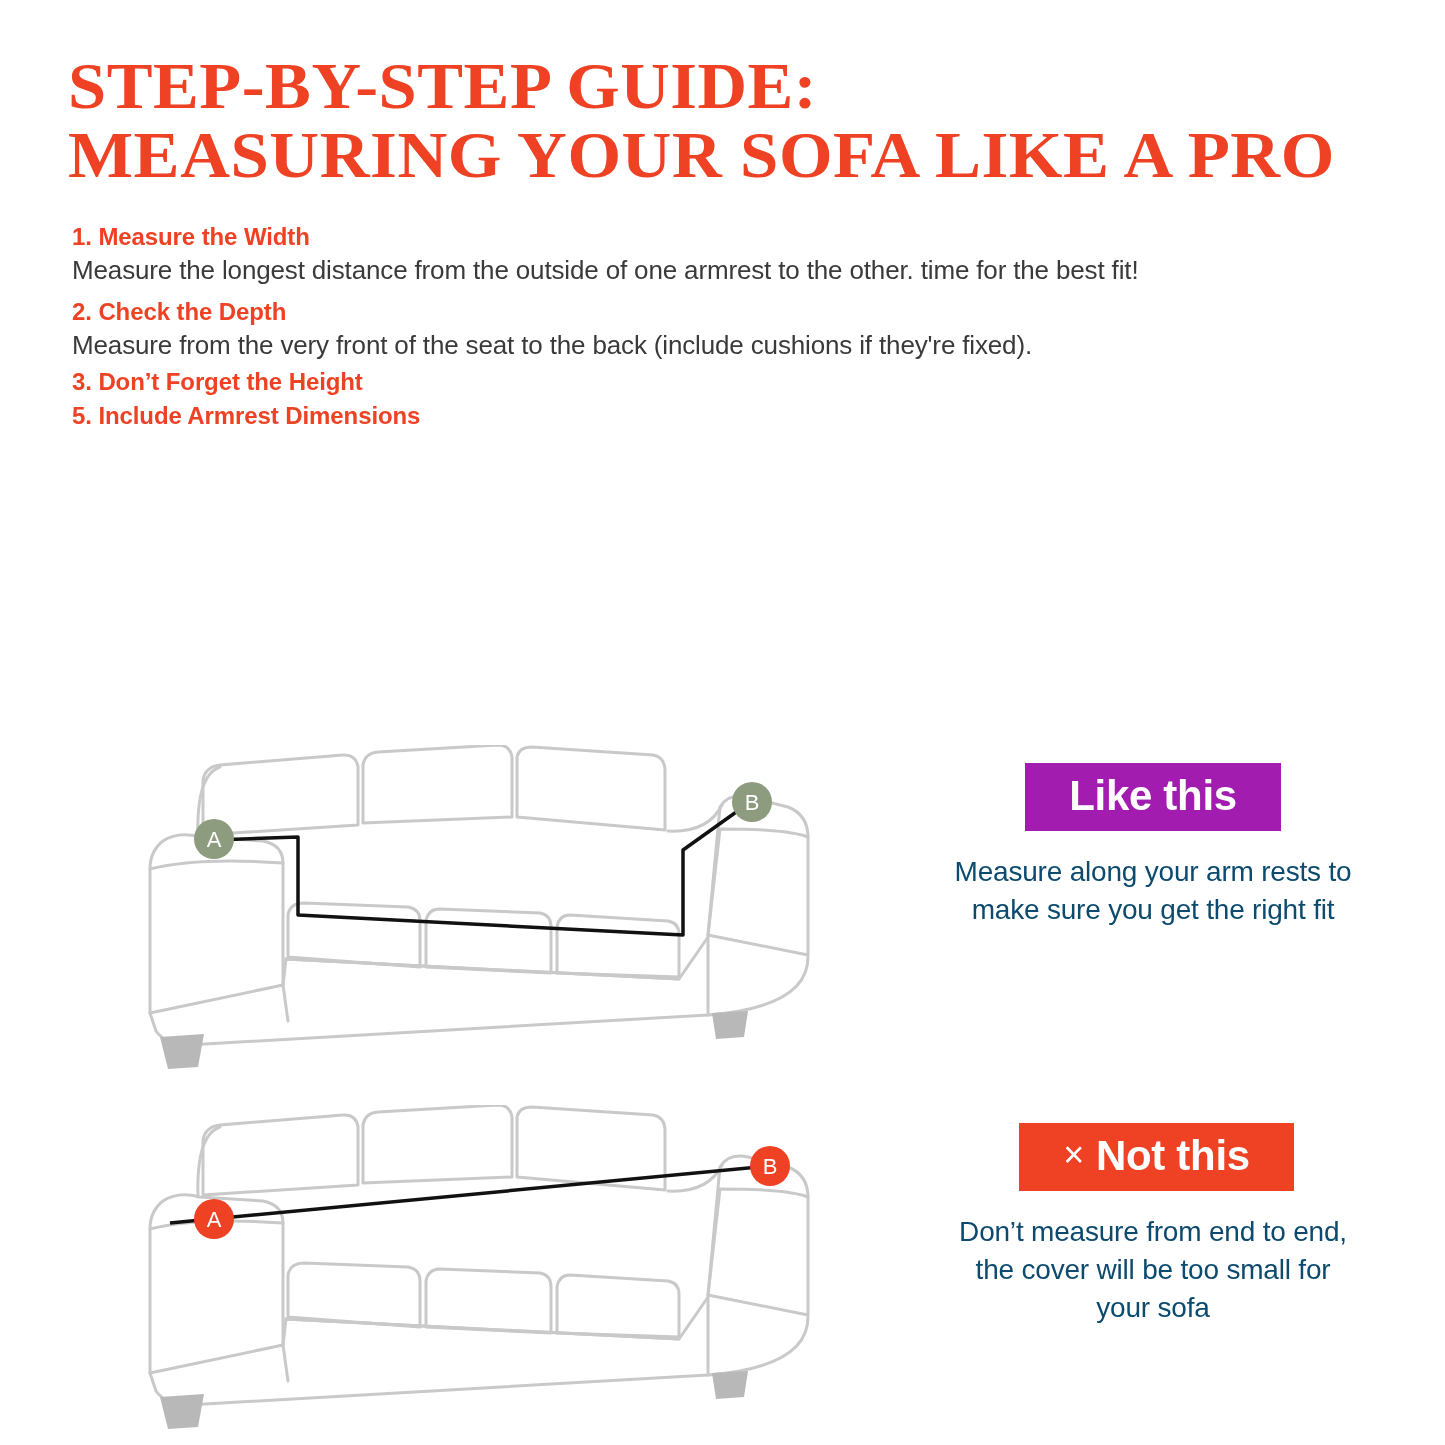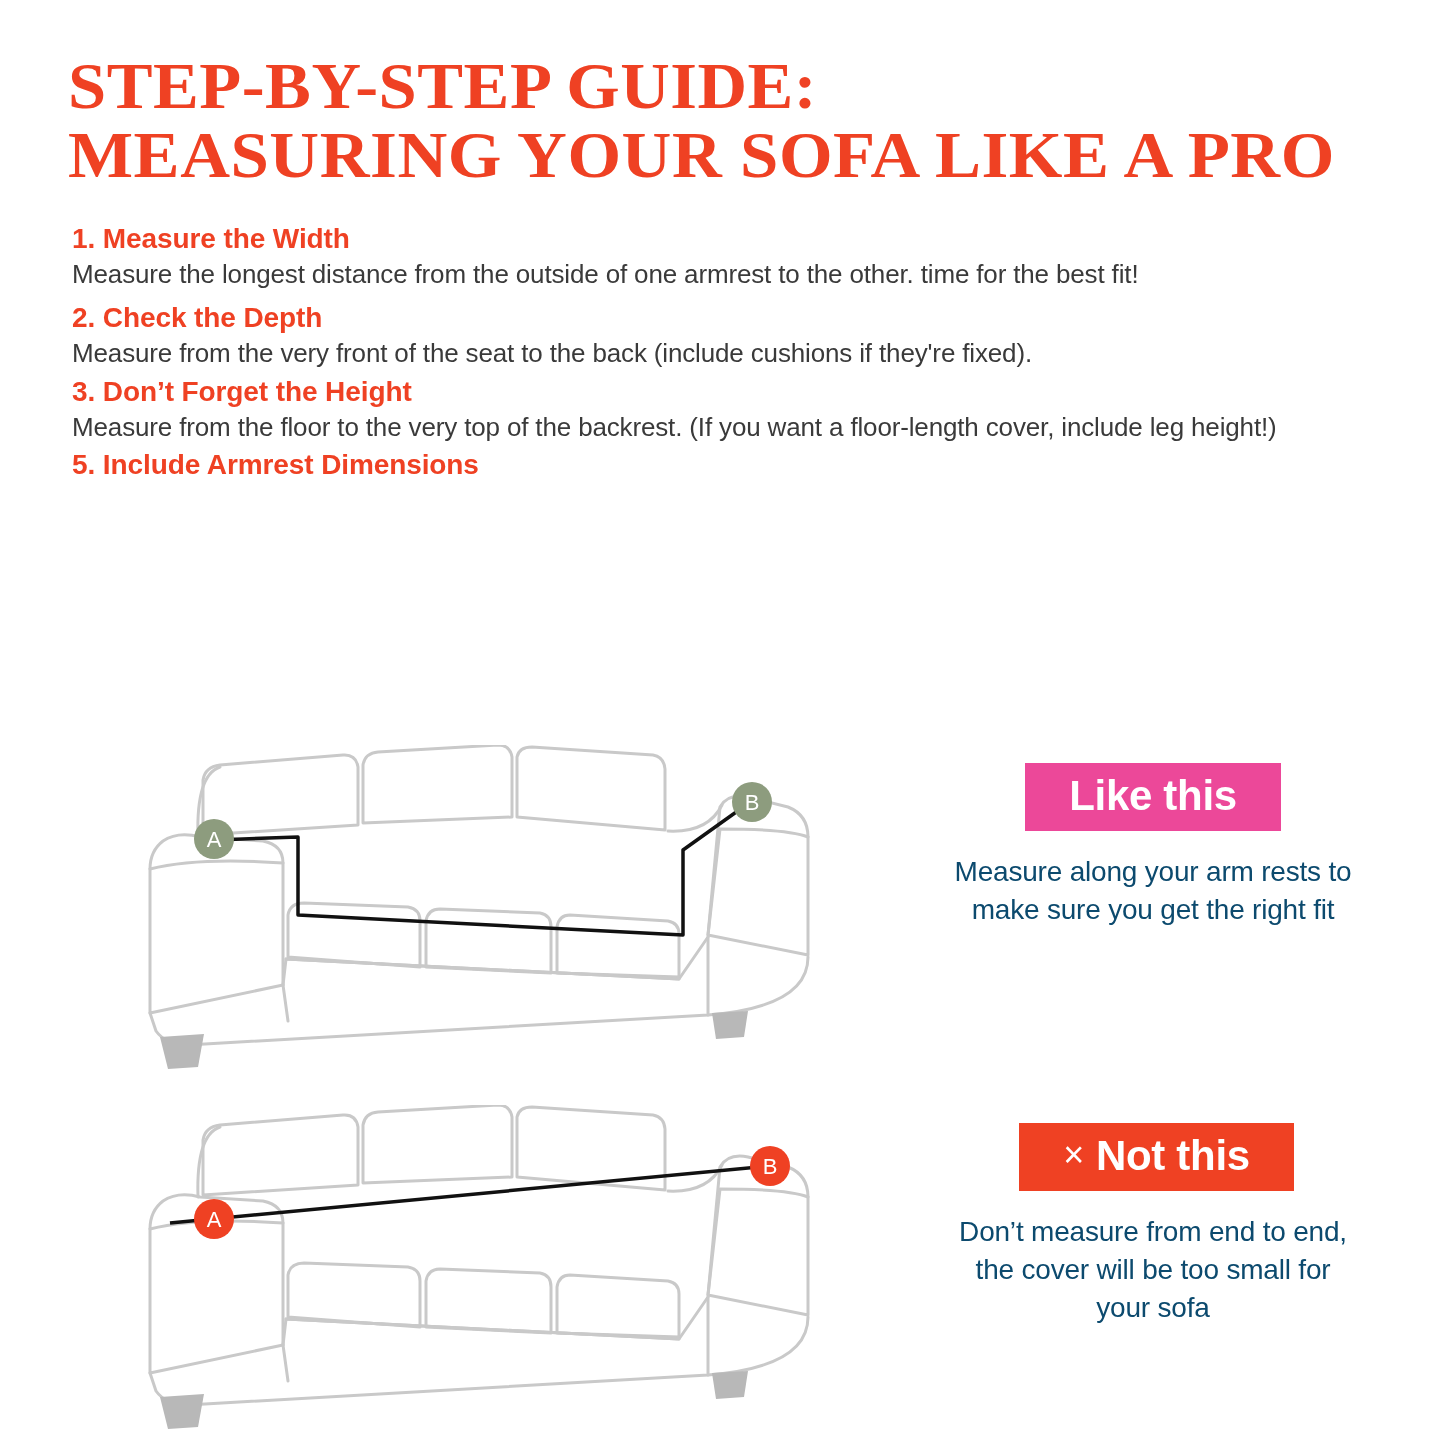--- a/index.html
+++ b/index.html
@@ -47,21 +47,21 @@
   }
   
   .steps {
     margin-top: 34px;
   }
   .step {
     margin-bottom: 7px;
   }
   .step-title {
     color: #ef4123;
-    font-size: 28px;
+    font-size: 24px;
     font-weight: 700;
     margin: 0 0 3px 4px;
     letter-spacing: -0.1px;
   }
   .step-desc {
     color: #3a3a3a;
     font-size: 26px;
     margin: 0 0 0 4px;
     letter-spacing: -0.15px;
     line-height: 1.25;
@@ -98,21 +98,21 @@
   }
   .callout-badge {
     display: inline-block;
     padding: 12px 44px 14px 44px;
     font-size: 42px;
     font-weight: 700;
     color: #ffffff;
     letter-spacing: -0.3px;
     line-height: 1;
   }
-  .badge-good { background: #ec4899; }
+  .badge-good { background: #a21caf; }
   .badge-bad { background: #ef4123; margin-left: 7px; }
   .badge-x {
     font-weight: 400;
     font-size: 36px;
     margin-right: 12px;
     position: relative;
     top: -3px;
   }
   .callout-text {
     margin-top: 22px;
@@ -137,21 +137,20 @@
     <div class="step">
       <div class="step-title">1. Measure the Width</div>
       <div class="step-desc">Measure the longest distance from the outside of one armrest to the other. time for the best fit!</div>
     </div>
     <div class="step">
       <div class="step-title">2. Check the Depth</div>
       <div class="step-desc">Measure from the very front of the seat to the back (include cushions if they're fixed).</div>
     </div>
     <div class="step">
       <div class="step-title">3.  Don’t Forget the Height</div>
-      <div class="step-desc">Measure from the floor to the very top of the backrest. (If you want a floor-length cover, include leg height!)</div>
     </div>
     <div class="step">
       <div class="step-title">5. Include Armrest Dimensions</div>
     </div>
   </div>
 
   <div class="panels">
 
     <div class="panel-row">
       <div class="sofa-wrap">

